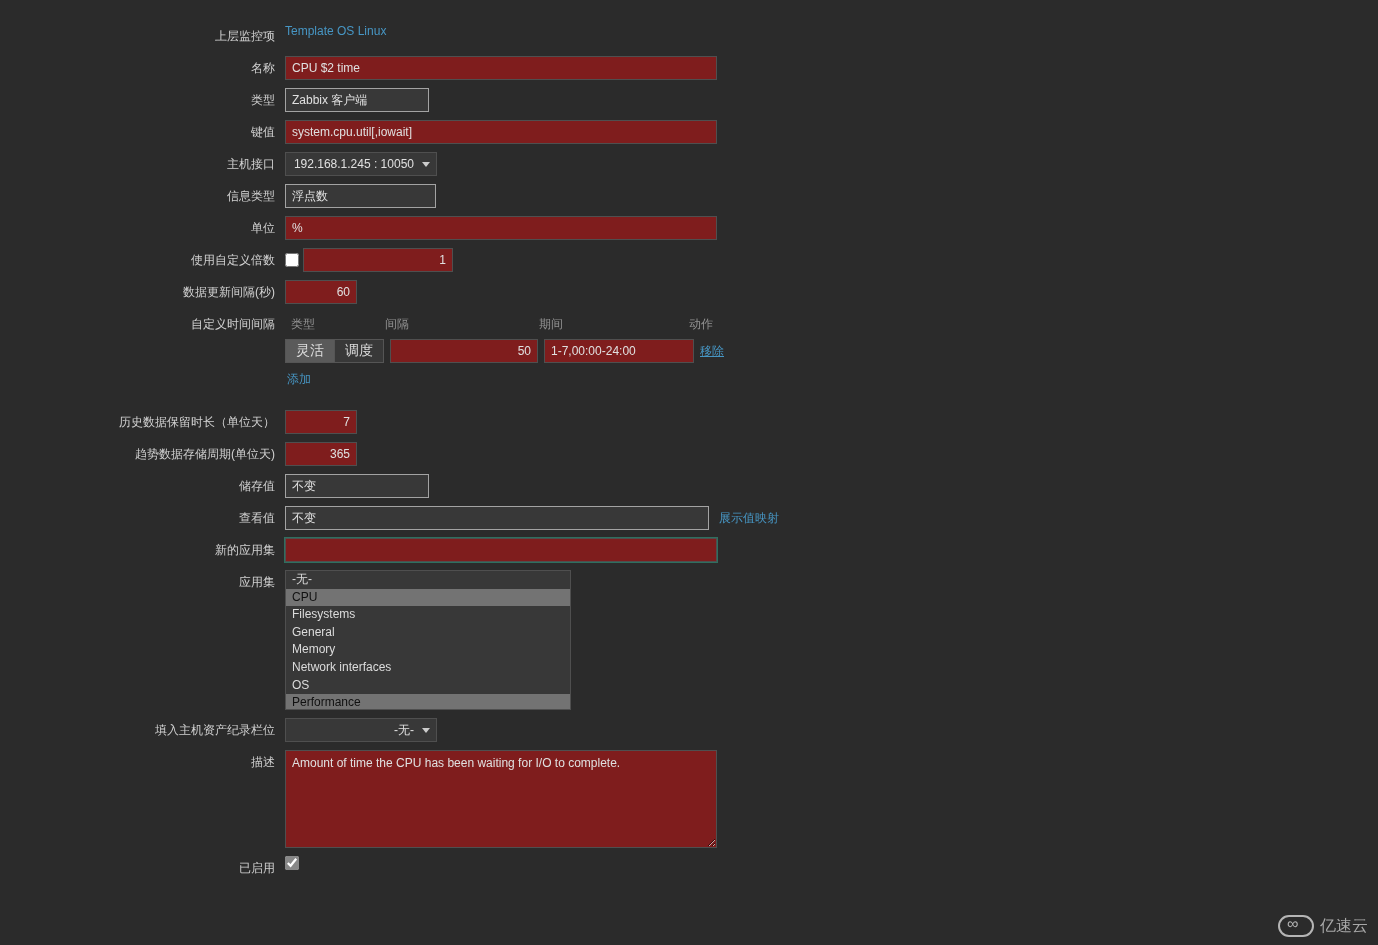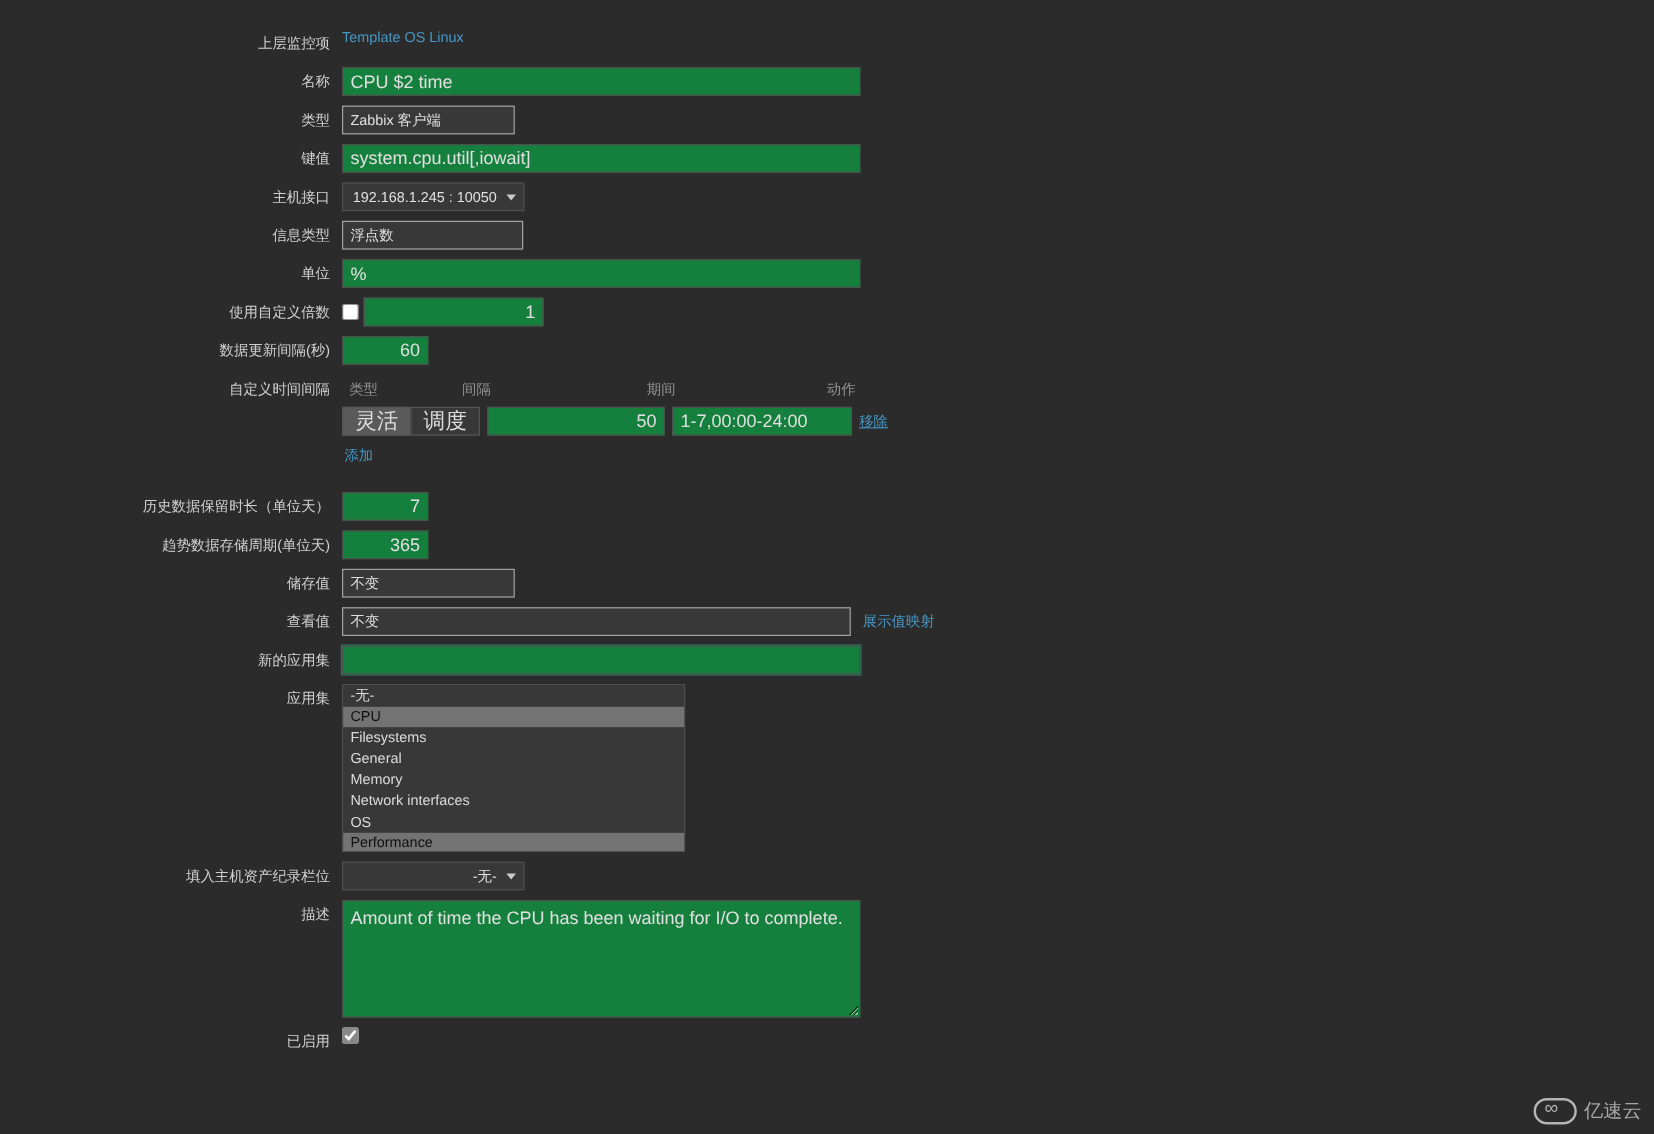--- a/index.html
+++ b/index.html
@@ -31,26 +31,26 @@
   .controls {
     display: flex;
     align-items: center;
     gap: 4px;
     padding-top: 2px;
   }
   a.link { color: #4796c4; text-decoration: none; cursor: pointer; }
   .link-u { color: #4796c4; text-decoration: underline; cursor: pointer; }
 
   input[type="text"], textarea {
-    background: #15803d;
+    background: #7f1d1d;
     border: 1px solid #4f4f4f;
     color: #e0e0e0;
     padding: 4px 6px;
     font-family: inherit;
-    font-size: 15px;
+    font-size: 12px;
     height: 24px;
   }
   input[type="text"].num { text-align: right; }
   textarea { height: auto; resize: both; line-height: 1.4; }
 
   .select {
     background: #383838;
     border: 1px solid #4f4f4f;
     color: #e0e0e0;
     height: 24px;
@@ -83,21 +83,21 @@
   .int-head { display: flex; color: #929292; padding: 4px 0 6px; }
   .int-head .c1 { width: 94px; padding-left: 6px; }
   .int-head .c2 { width: 154px; padding-left: 6px; }
   .int-head .c3 { width: 156px; padding-left: 6px; }
   .int-head .c4 { width: 40px; }
   .int-row { display: flex; align-items: center; gap: 6px; margin-bottom: 4px; }
   .btn-group { display: flex; }
   .btn-toggle {
     background: #383838; border: 1px solid #555; color: #ddd;
     height: 24px; padding: 3px 10px; display: flex; align-items: center;
-    cursor: pointer; font-size: 18px;
+    cursor: pointer; font-size: 14px;
   }
   .btn-toggle.active { background: #5a5a5a; }
   .btn-toggle:first-child { border-right: none; }
   .add-link { color: #4796c4; cursor: pointer; padding: 4px 2px 0; display: inline-block; }
 
   
   .listbox {
     background: #383838; border: 1px solid #4f4f4f;
     width: 286px; height: 140px; overflow-y: auto;
     color: #dcdcdc;

